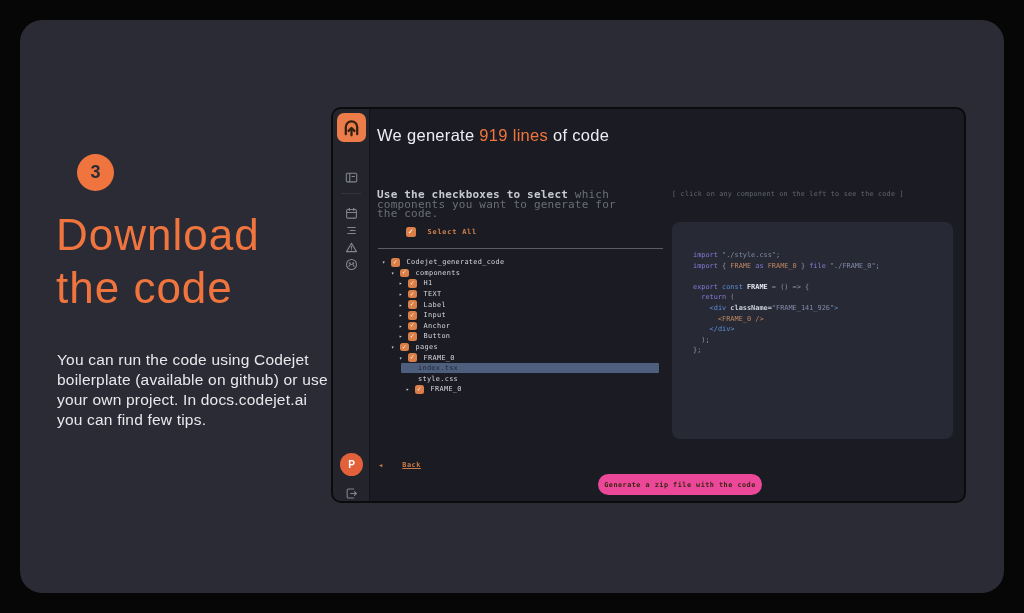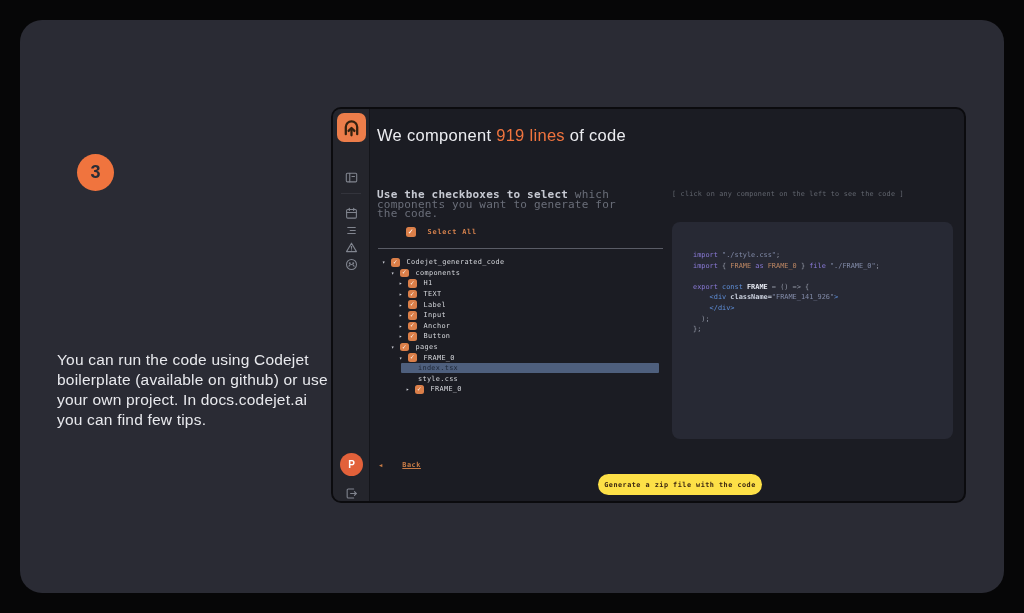--- a/index.html
+++ b/index.html
@@ -73,31 +73,32 @@
   .t-str { color:#828ba8; }
   .t-pun { color:#8f94a2; }
   .t-tag { color:#5f8fd9; }
   .t-attr{ color:#ccd2df; font-weight:700; }
 
   .back-link { position:absolute; left:46px; top:352px; display:flex; align-items:center; gap:20px;
                font-family:"DejaVu Sans Mono", monospace; font-size:6.9px; font-weight:700; color:#c97c46; }
   .back-link .arrow { font-size:5.5px; }
   .back-link .txt { text-decoration:underline; letter-spacing:0.5px; }
   .gen-btn { position:absolute; left:265px; top:365px; width:164px; height:21px; border-radius:11px;
-             background:#fde047; border:none; color:#3a2410; font-family:"DejaVu Sans Mono", monospace;
+             background:#ec4899; border:none; color:#3a2410; font-family:"DejaVu Sans Mono", monospace;
              font-size:6.8px; font-weight:700; letter-spacing:0.5px;
              display:flex; align-items:center; justify-content:center; }
   svg { display:block; }
 </style>
 </head>
 <body>
 
 <div class="stage">
 
   <div class="step-circle">3</div>
+  <h1 class="step-title"><span>Download</span><br><span>the code</span></h1>
   <p class="step-body">You can run the code using Codejet boilerplate (available on github) or use your own project. In docs.codejet.ai you can find few tips.</p>
 
   <div class="app-window">
 
     <aside class="sidebar">
       <div class="logo">
         <svg width="29" height="29" viewBox="0 0 28 28" fill="none" stroke="#33210f" stroke-width="2.2" stroke-linecap="round" stroke-linejoin="round">
           <path d="M8.5 20.5 V13.5 a5.5 5.5 0 0 1 11 0 V20.5"></path>
           <path d="M11.2 17.3 L14 14.5 L16.8 17.3"></path>
           <line x1="14" y1="16" x2="14" y2="21.5"></line>
@@ -146,21 +147,21 @@
       <div class="avatar">P</div>
       <div class="side-icon" style="top:376px">
         <svg width="13" height="13" viewBox="0 0 12 12" fill="none" stroke="currentColor" stroke-width="1" stroke-linecap="round" stroke-linejoin="round">
           <path d="M8 1.8 H3 a1 1 0 0 0 -1 1 v6.4 a1 1 0 0 0 1 1 h5"></path>
             <line x1="5.2" y1="6" x2="10.3" y2="6"></line>
             <path d="M8.7 4.3 L10.4 6 L8.7 7.7"></path>
         </svg>
       </div>
     </aside>
 
-    <div class="win-title"><span>We component </span><span class="hl">919 lines</span><span> of code</span></div>
+    <div class="win-title"><span>We generate </span><span class="hl">919 lines</span><span> of code</span></div>
 
     <div class="instructions"><b>Use the checkboxes to select</b><span> which components you want to generate for the code.</span></div>
 
     <div class="select-all">
       <span class="cb">✓</span>
       <span class="lbl">Select All</span>
     </div>
     <div class="tree-divider"></div>
 
     <div class="tree">
@@ -229,21 +230,23 @@
 
     <div class="right-head">
       <div class="l2">[ click on any component on the left to see the code ]</div>
     </div>
 
     <div class="code-panel">
         <div class="code-line"><span class="t-kw">import </span><span class="t-str">"./style.css"</span><span class="t-pun">;</span></div>
         <div class="code-line"><span class="t-kw">import </span><span class="t-pun">{ </span><span class="t-id">FRAME</span><span class="t-kw"> as </span><span class="t-id">FRAME_0</span><span class="t-pun"> } </span><span class="t-kw">file </span><span class="t-str">"./FRAME_0"</span><span class="t-pun">;</span></div>
         <div class="code-line"></div>
         <div class="code-line"><span class="t-kw">export </span><span class="t-kw2">const </span><span class="t-fn">FRAME</span><span class="t-pun"> = () =&gt; {</span></div>
+        <div class="code-line"><span class="t-kw">  return</span><span class="t-pun"> (</span></div>
         <div class="code-line"><span class="t-tag">    &lt;div </span><span class="t-attr">className=</span><span class="t-str">"FRAME_141_926"</span><span class="t-tag">&gt;</span></div>
+        <div class="code-line"><span class="t-id">      &lt;FRAME_0 /&gt;</span></div>
         <div class="code-line"><span class="t-tag">    &lt;/div&gt;</span></div>
         <div class="code-line"><span class="t-pun">  );</span></div>
         <div class="code-line"><span class="t-pun">};</span></div>
       </div>
 
     <div class="back-link">
       <span class="arrow">◀</span>
       <span class="txt">Back</span>
     </div>
     <button class="gen-btn">Generate a zip file with the code</button>

